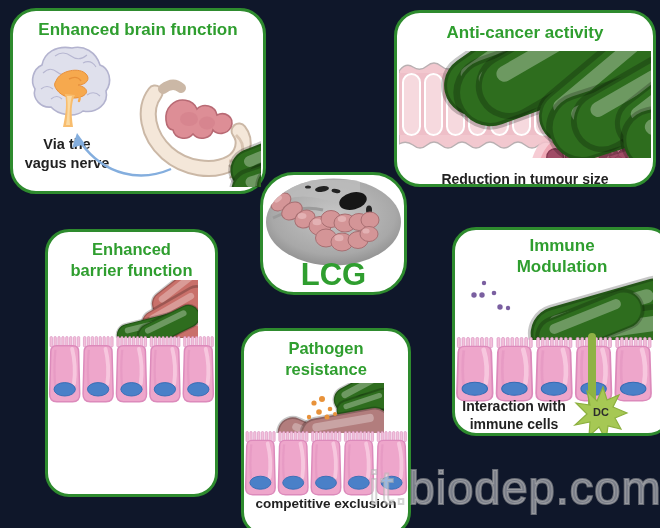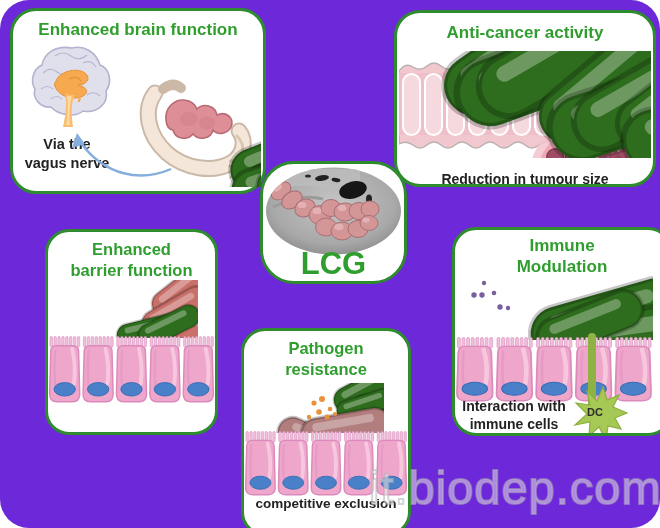--- a/index.html
+++ b/index.html
@@ -1,33 +1,33 @@
 <!DOCTYPE html>
 <html><head>
 <meta charset="utf-8">
 <style>
   html,body{margin:0;padding:0;background:#ffffff;}
-  .canvas{position:relative;width:660px;height:528px;background:#6d28d9;overflow:hidden;
-          font-family:"Liberation Sans",sans-serif;border-radius:29px;}
+  .canvas{position:relative;width:660px;height:528px;background:#0f172a;overflow:hidden;
+          font-family:"Liberation Sans",sans-serif;}
   .panel{position:absolute;background:#ffffff;border:3px solid #2e8b2e;box-sizing:border-box;}
   .p-title{position:absolute;left:0;right:0;text-align:center;font-weight:700;color:#2f9e2f;
            line-height:1.25;}
   .p-caption{position:absolute;text-align:center;font-weight:600;color:#222222;line-height:1.3;}
   .abs{position:absolute;}
   svg{display:block;}
   
   #panel-brain{left:10px;top:8px;width:256px;height:186px;border-radius:26px;}
   #panel-cancer{left:394px;top:10px;width:262px;height:177px;border-radius:26px;}
-  #panel-lcg{left:260px;top:161px;width:147px;height:123px;border-radius:34px;}
-  #panel-barrier{left:45px;top:229px;width:173px;height:206px;border-radius:24px;}
+  #panel-lcg{left:260px;top:172px;width:147px;height:123px;border-radius:34px;}
+  #panel-barrier{left:45px;top:229px;width:173px;height:268px;border-radius:24px;}
   #panel-pathogen{left:241px;top:328px;width:170px;height:208px;border-radius:24px;padding-left:13px;}
   #panel-immune{left:452px;top:227px;width:220px;height:209px;border-radius:24px;}
   .lcg-label{position:absolute;left:0;right:0;top:84px;text-align:center;font-size:31px;
              font-weight:700;color:#2f9e2f;line-height:1;}
-  .dc-label{position:absolute;left:132px;top:176px;width:28px;text-align:left;font-size:11px;
+  .dc-label{position:absolute;left:132px;top:176px;width:28px;text-align:center;font-size:11px;
             font-weight:600;color:#2c2c2c;}
   .watermark{position:absolute;left:348px;top:460px;font-size:47px;font-weight:400;
              letter-spacing:1px;color:rgba(255,255,255,0.45);
              -webkit-text-stroke:2px rgba(178,178,178,0.55);z-index:40;white-space:nowrap;margin-left:21px;}
 </style>
 </head>
 <body>
 
 <svg width="0" height="0" style="position:absolute" aria-hidden="true">
   <defs>

